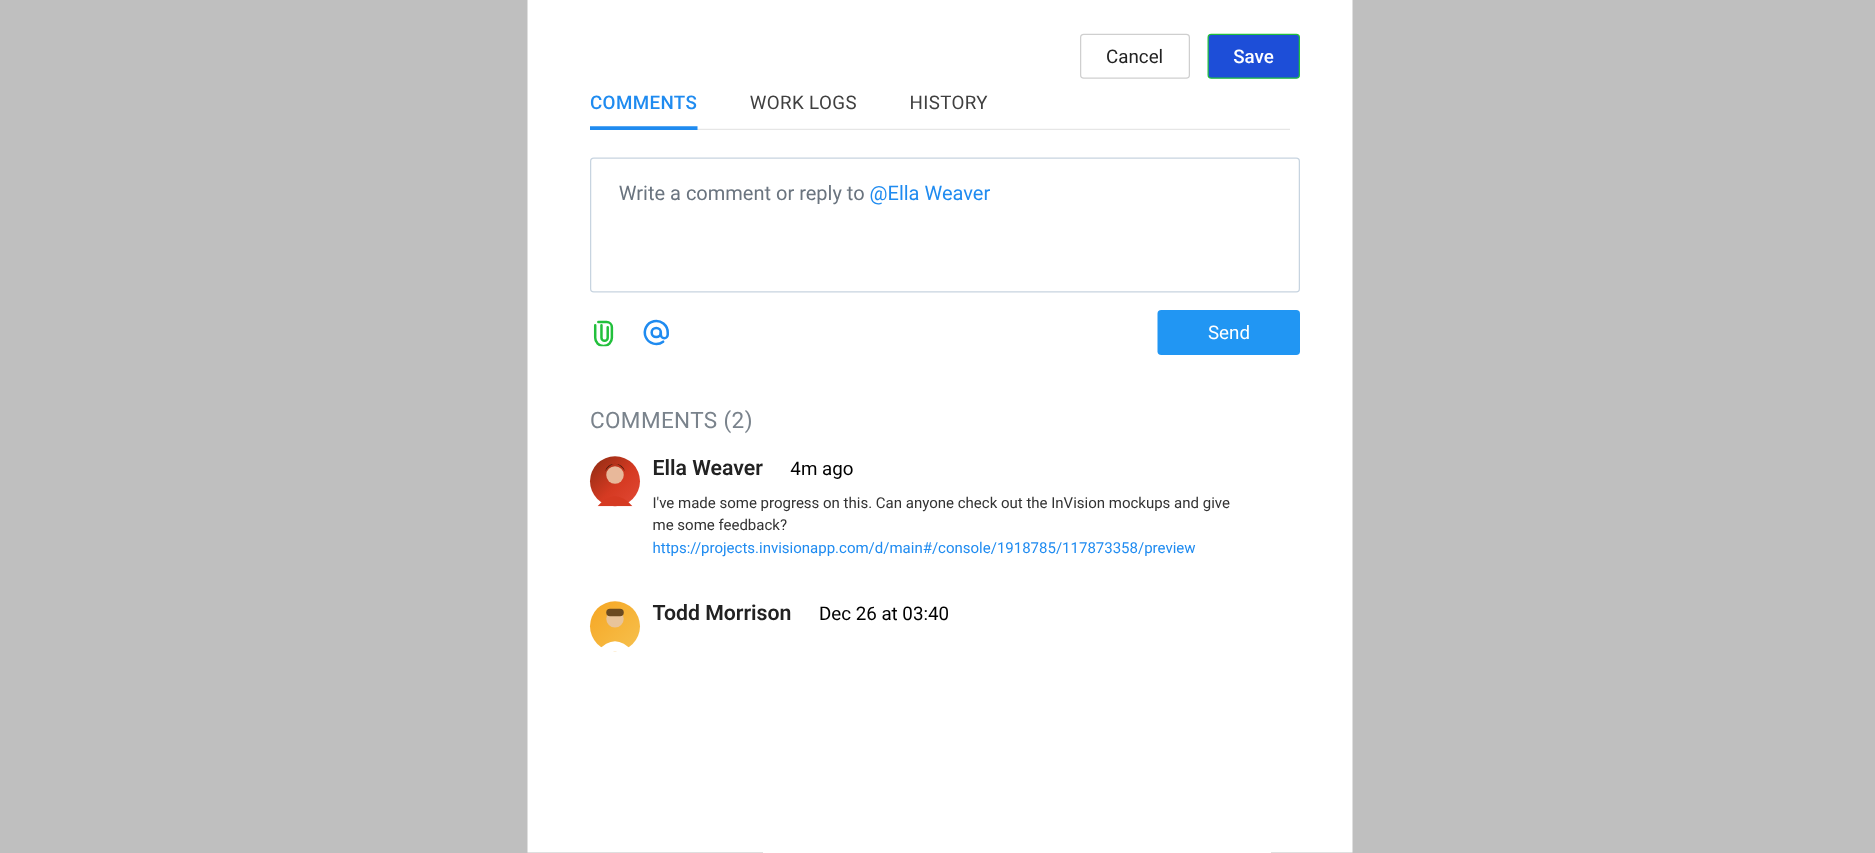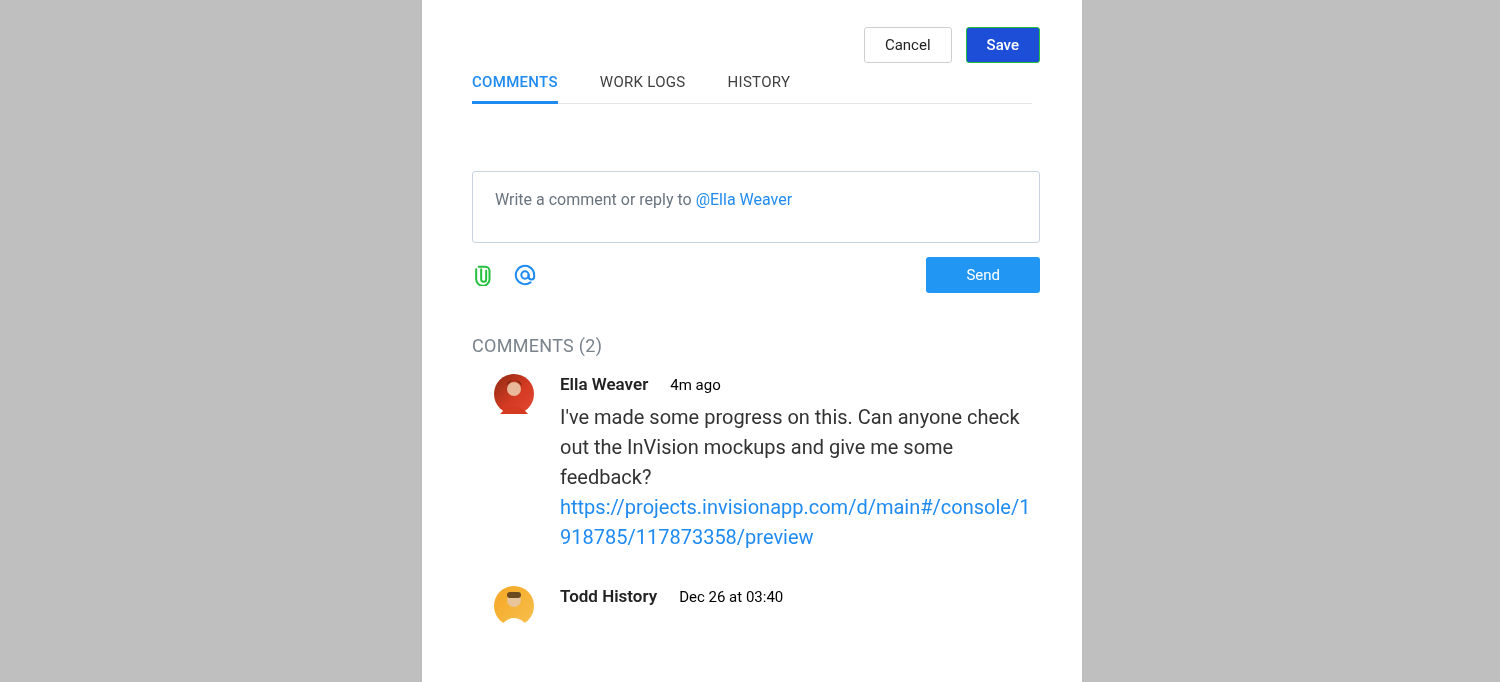--- a/index.html
+++ b/index.html
@@ -73,28 +73,27 @@
       font-weight: 500;
     }
     .content {
       position: absolute;
       top: 126px;
       left: 50px;
       right: 42px;
     }
     .comment-box {
       width: 100%;
-      height: 72px;
+      height: 108px;
       border: 1px solid #c7d4e0;
       border-radius: 3px;
       padding: 18px 22px;
       font-size: 16px;
       color: #6a747f;
       cursor: text;
-      margin-top: 45px;
     }
     .comment-box .mention { color: #1f8bf0; }
     .comment-tools {
       display: flex;
       align-items: center;
       justify-content: space-between;
       margin-top: 14px;
     }
     .tool-icons {
       display: flex;
@@ -115,37 +114,36 @@
     .comments-header {
       margin-top: 42px;
       font-size: 18px;
       letter-spacing: 0.3px;
       color: #7a838c;
       text-transform: uppercase;
     }
     .comment-list { margin-top: 18px; }
     .comment {
       display: flex;
-      gap: 26px;
+      gap: 10px;
       margin-bottom: 34px;
-      justify-content: flex-end;
     }
     .avatar {
       width: 40px; height: 40px; border-radius: 50%;
       flex: 0 0 40px;
       display: flex; align-items: center; justify-content: center;
       color: #fff; font-weight: 600; font-size: 15px;
     }
     .avatar.a1 { background: linear-gradient(135deg,#8b2b12 0%, #d53a22 55%, #e24935 100%); }
     .avatar.a2 { background: linear-gradient(135deg,#f6a623 0%, #f6c14e 100%); }
     .c-body { flex: 1; max-width: 480px; }
     .c-head { display: flex; align-items: baseline; gap: 22px; margin-bottom: 8px; }
     .c-author { font-weight: 600; font-size: 17px; color: #222; }
     .c-time { font-size: 15px; color: #000000; }
-    .c-text { font-size: 20px; line-height: 1.5; color: #333; word-wrap: break-word; }
+    .c-text { font-size: 12px; line-height: 1.5; color: #333; word-wrap: break-word; }
     .c-text a, .c-text .mention { color: #1f8bf0; text-decoration: none; }
     .icon-svg { display:block; }
   </style>
 </head>
 <body>
 
 <div class="panel">
 
   <div class="actions">
     <div class="btn btn-cancel">Cancel</div>
@@ -211,21 +209,21 @@
       <div class="comment">
         <div class="avatar a2">
           <svg width="40" height="40" viewBox="0 0 40 40">
               <circle cx="20" cy="14" r="7" fill="#e8c49a"></circle>
               <path d="M6 40 Q20 24 34 40 Z" fill="#fff"></path>
               <rect x="13" y="6" width="14" height="6" rx="3" fill="#6b4a20"></rect>
             </svg>
         </div>
         <div class="c-body">
           <div class="c-head">
-            <span class="c-author">Todd History</span>
+            <span class="c-author">Todd Morrison</span>
             <span class="c-time">Dec 26 at 03:40</span>
           </div>
         </div>
       </div>
 
     </div>
 
   </div>
 </div>
 

